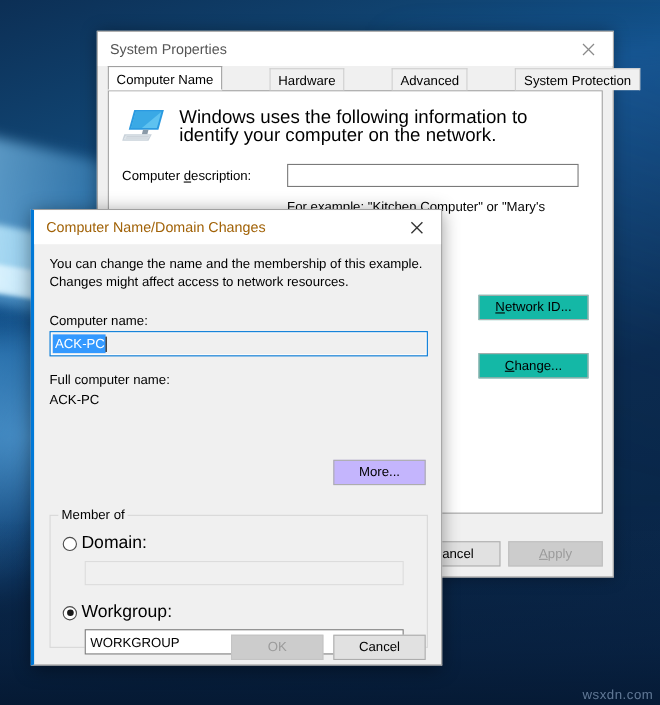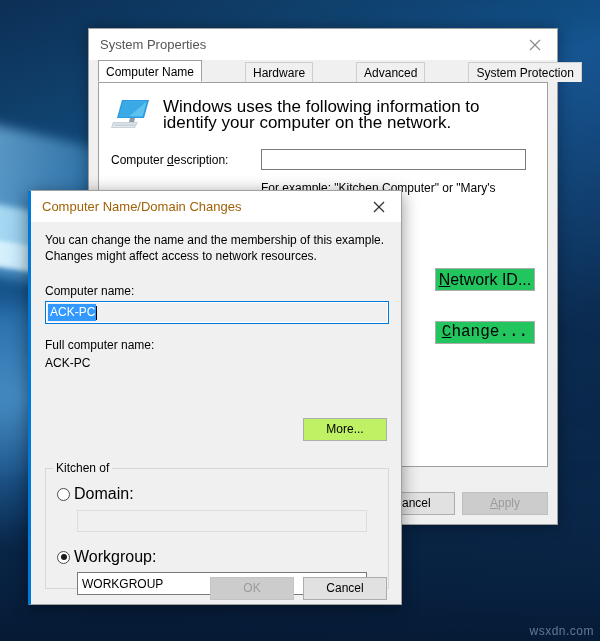--- a/index.html
+++ b/index.html
@@ -208,31 +208,31 @@
     font-size: 12px;
     line-height: 16px;
     width: 270px;
   }
 
   .side-btn {
     position: absolute;
     right: 12px;
     width: 100px;
     height: 23px;
-    background: #22c55e;
+    background: #14b8a6;
     border: 1px solid #adadad;
-    font-size: 16px;
+    font-size: 12px;
     text-align: center;
     line-height: 21px;
     box-sizing: border-box;
     cursor: default;
   }
   .side-btn u { text-decoration: underline; }
   #network-id-button { top: 185px; }
-  #change-button { top: 238px; font-family: Liberation Mono, monospace; }
+  #change-button { top: 238px; }
 
   .win-footer {
     position: absolute;
     right: 9px;
     bottom: 9px;
     display: flex;
     gap: 7px;
   }
   .footer-btn {
     width: 86px;
@@ -310,21 +310,21 @@
   .full-name-value {
     font-size: 12px;
     margin-top: 4px;
   }
   #more-button {
     position: absolute;
     right: 14px;
     top: 186px;
     width: 84px;
     height: 23px;
-    background: #bef264;
+    background: #c4b5fd;
     border: 1px solid #adadad;
     font-size: 12px;
     line-height: 21px;
     text-align: center;
     box-sizing: border-box;
     cursor: default;
   }
 
   .groupbox {
     position: absolute;
@@ -503,21 +503,21 @@
         <span class="sel-text">ACK-PC</span>
           <span class="caret"></span>
       </div>
 
       <div class="full-name-label">Full computer name:</div>
       <div class="full-name-value">ACK-PC</div>
 
       <div id="more-button">More...</div>
 
       <div class="groupbox">
-        <div class="groupbox-title">Kitchen of</div>
+        <div class="groupbox-title">Member of</div>
 
         <div class="radio-row">
           <span class="radio"></span>
           <span>Domain:</span>
         </div>
         <input id="domain-input" type="text" disabled="" value="" style="">
 
         <div class="radio-row">
           <span class="radio checked"></span>
           <span>Workgroup:</span>

